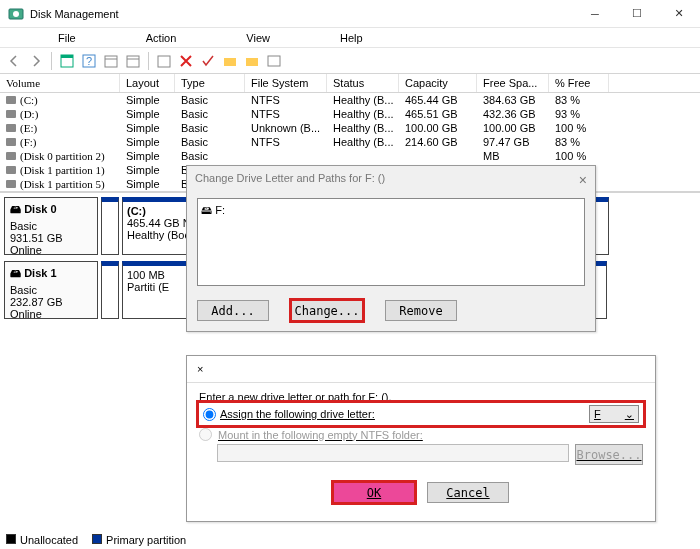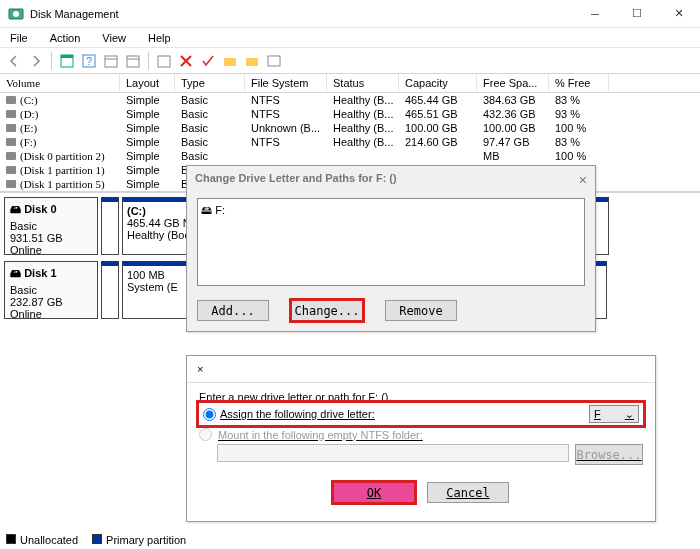--- a/index.html
+++ b/index.html
@@ -3,21 +3,21 @@
 <meta charset="utf-8">
 <style>
 * { box-sizing: border-box; margin: 0; padding: 0; font-family: "Segoe UI", Tahoma, sans-serif; font-size: 11px; }
 body { background: #fff; width: 700px; height: 549px; overflow: hidden; position: relative; }
 .titlebar { height: 28px; display: flex; align-items: center; padding-left: 8px; border-bottom: 1px solid #e5e5e5; }
 .titlebar .icon { width: 16px; height: 16px; margin-right: 6px; }
 .titlebar .title { flex: 1; }
 .winbtns { display: flex; }
 .winbtn { width: 42px; height: 28px; display: flex; align-items: center; justify-content: center; color: #333; }
 .menubar { height: 20px; display: flex; align-items: center; padding-left: 6px; gap: 14px; border-bottom: 1px solid #e5e5e5; }
-.menubar span { padding: 2px 4px; }
+.menubar span { padding: 2px 4px; margin-left: 48px; }
 .toolbar { height: 26px; display: flex; align-items: center; padding-left: 4px; gap: 2px; border-bottom: 1px solid #d4d4d4; }
 .tbtn { width: 20px; height: 20px; display: flex; align-items: center; justify-content: center; border: 1px solid transparent; }
 .tbtn svg { width: 14px; height: 14px; }
 .tsep { width: 1px; height: 18px; background: #ccc; margin: 0 3px; }
 .listpane { border-bottom: 2px solid #d4d4d4; }
 .listhdr { display: flex; background: #fff; border-bottom: 1px solid #d4d4d4; }
 .listhdr div { padding: 3px 6px; border-right: 1px solid #e5e5e5; overflow: hidden; white-space: nowrap; }
 .listrow { display: flex; }
 .listrow div { padding: 1px 6px; overflow: hidden; white-space: nowrap; }
 .col-vol { width: 120px; font-family: Liberation Serif, serif; } .col-lay { width: 55px; } .col-type { width: 70px; }
@@ -28,21 +28,21 @@
 .diskcard { display: flex; height: 58px; margin-bottom: 6px; }
 .dinfo { width: 94px; border: 1px solid #444; padding: 3px 5px; background: #fafafa; }
 .dinfo .dname { font-weight: bold; }
 .dparts { flex: 1; display: flex; gap: 3px; margin-left: 3px; }
 .dpart { border: 1px solid #444; border-top: 5px solid #003399; padding: 3px 4px; overflow: hidden; white-space: nowrap; background: #fff; }
 .legend { position: absolute; bottom: 3px; left: 6px; display: flex; gap: 14px; align-items: center; }
 .lgsw { width: 10px; height: 10px; display: inline-block; margin-right: 4px; border: 1px solid #333; }
 .dialog { position: absolute; background: #f0f0f0; border: 1px solid #999; box-shadow: 1px 1px 2px rgba(0,0,0,0.15); font-family: "SimSun", monospace; font-size: 12px; }
 .dlg1 { left: 186px; top: 165px; width: 410px; }
 .dlg1 .dtitle { padding: 6px 8px; color: #777; display: flex; }
-.dlg1 .dtitle span:first-child { flex: 1; font-weight: bold; }
+.dlg1 .dtitle span:first-child { flex: 1; }
 .dlg1 .closebx { color: #777; font-size: 14px; }
 .dlg1 .msg { padding: 2px 10px; }
 .dlg1 .listbox { margin: 4px 10px 8px; background: #fff; border: 1px solid #888; height: 88px; padding: 3px; }
 .dlg1 .btnrow { padding: 6px 10px 10px; display: flex; gap: 22px; }
 .dlg1 .btn, .dlg2 .btn { width: 72px; height: 21px; background: #e1e1e1; border: 1px solid #999; display: flex; align-items: center; justify-content: center; font-family: "SimSun", monospace; font-size: 12px; }
 .hl { outline: 3px solid #d62020; outline-offset: -1px; }
 .dlg2 { left: 186px; top: 355px; width: 470px; background: #fff; }
 .dlg2 .dtitle { padding: 7px 10px; display: flex; border-bottom: 1px solid #ddd; font-family: "Segoe UI"; font-size: 12px; }
 .dlg2 .dtitle span:first-child { flex: 1; }
 .dlg2 .body { padding: 8px 12px; text-decoration: underline; }
@@ -267,21 +267,21 @@
       </div>
       <div class="dparts">
         <div class="dpart" style="width:18px">
           <div><b></b></div>
           <div></div>
           <div></div>
         </div>
         <div class="dpart" style="width:110px">
           <div><b></b></div>
           <div>100 MB</div>
-          <div>System (E</div>
+          <div>Partiti (E</div>
         </div>
         <div class="dpart" style="width:372px">
           <div><b></b></div>
           <div>B</div>
           <div>y (Recovery Partiti</div>
         </div>
       </div>
     </div>
   </div>
 

